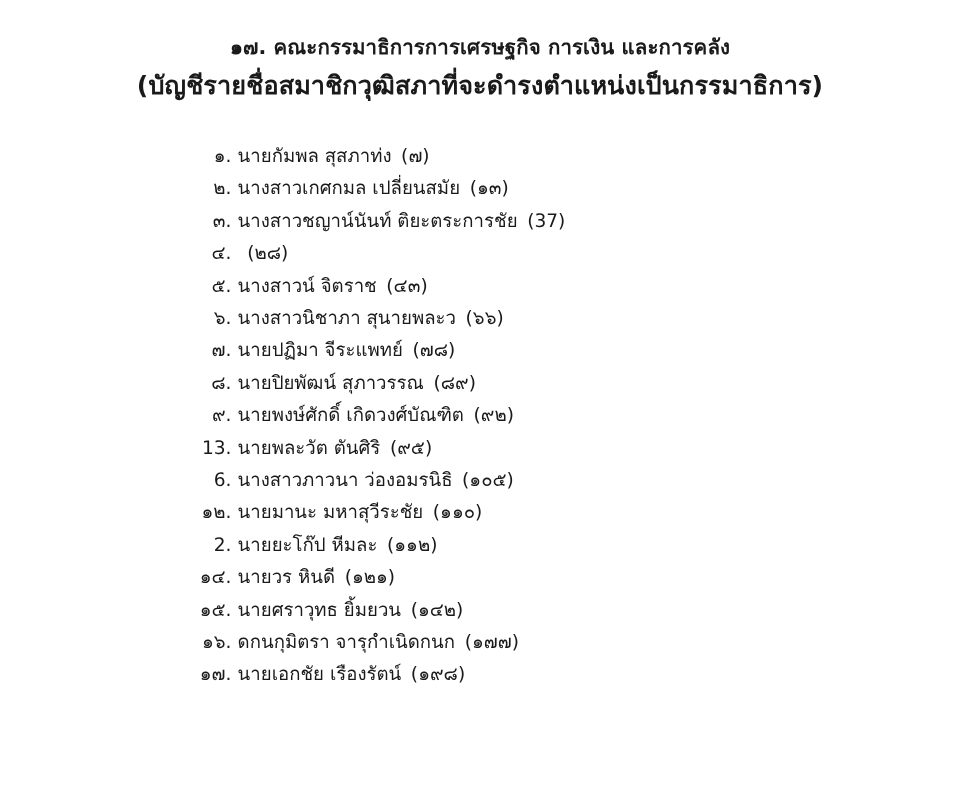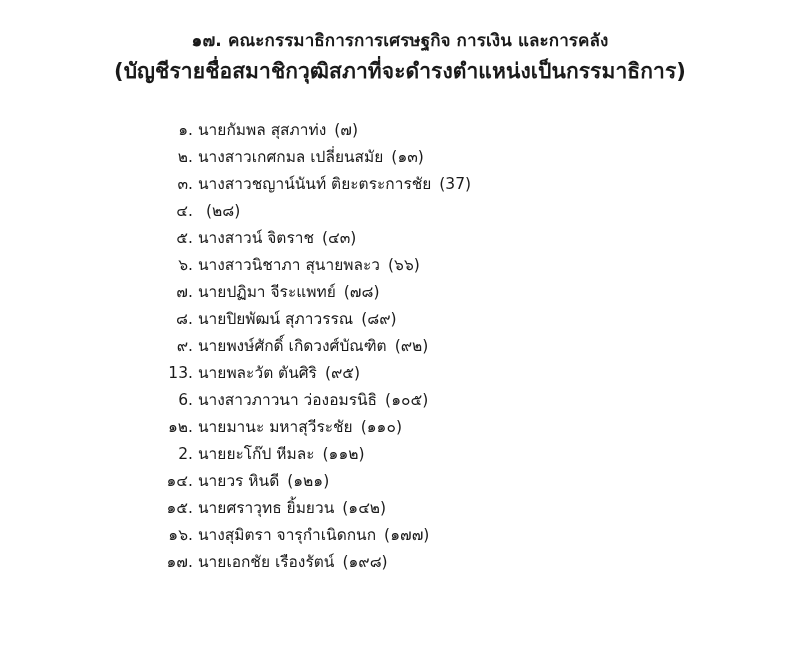--- a/index.html
+++ b/index.html
@@ -186,21 +186,21 @@
     <li class="name-row">
       <span class="num">๑๕</span>
         <span class="dot">.</span>
         <span class="nm">นายศราวุทธ  ยิ้มยวน</span>
         <span class="gap"></span>
         <span class="idx">(๑๔๒)</span>
     </li>
     <li class="name-row">
       <span class="num">๑๖</span>
         <span class="dot">.</span>
-        <span class="nm">นางสุมิตรา  จารุกำเนิดกนก</span>
+        <span class="nm">ดกนกุมิตรา  จารุกำเนิดกนก</span>
         <span class="gap"></span>
         <span class="idx">(๑๗๗)</span>
     </li>
     <li class="name-row">
       <span class="num">๑๗</span>
         <span class="dot">.</span>
         <span class="nm">นายเอกชัย  เรืองรัตน์</span>
         <span class="gap"></span>
         <span class="idx">(๑๙๘)</span>
     </li>

